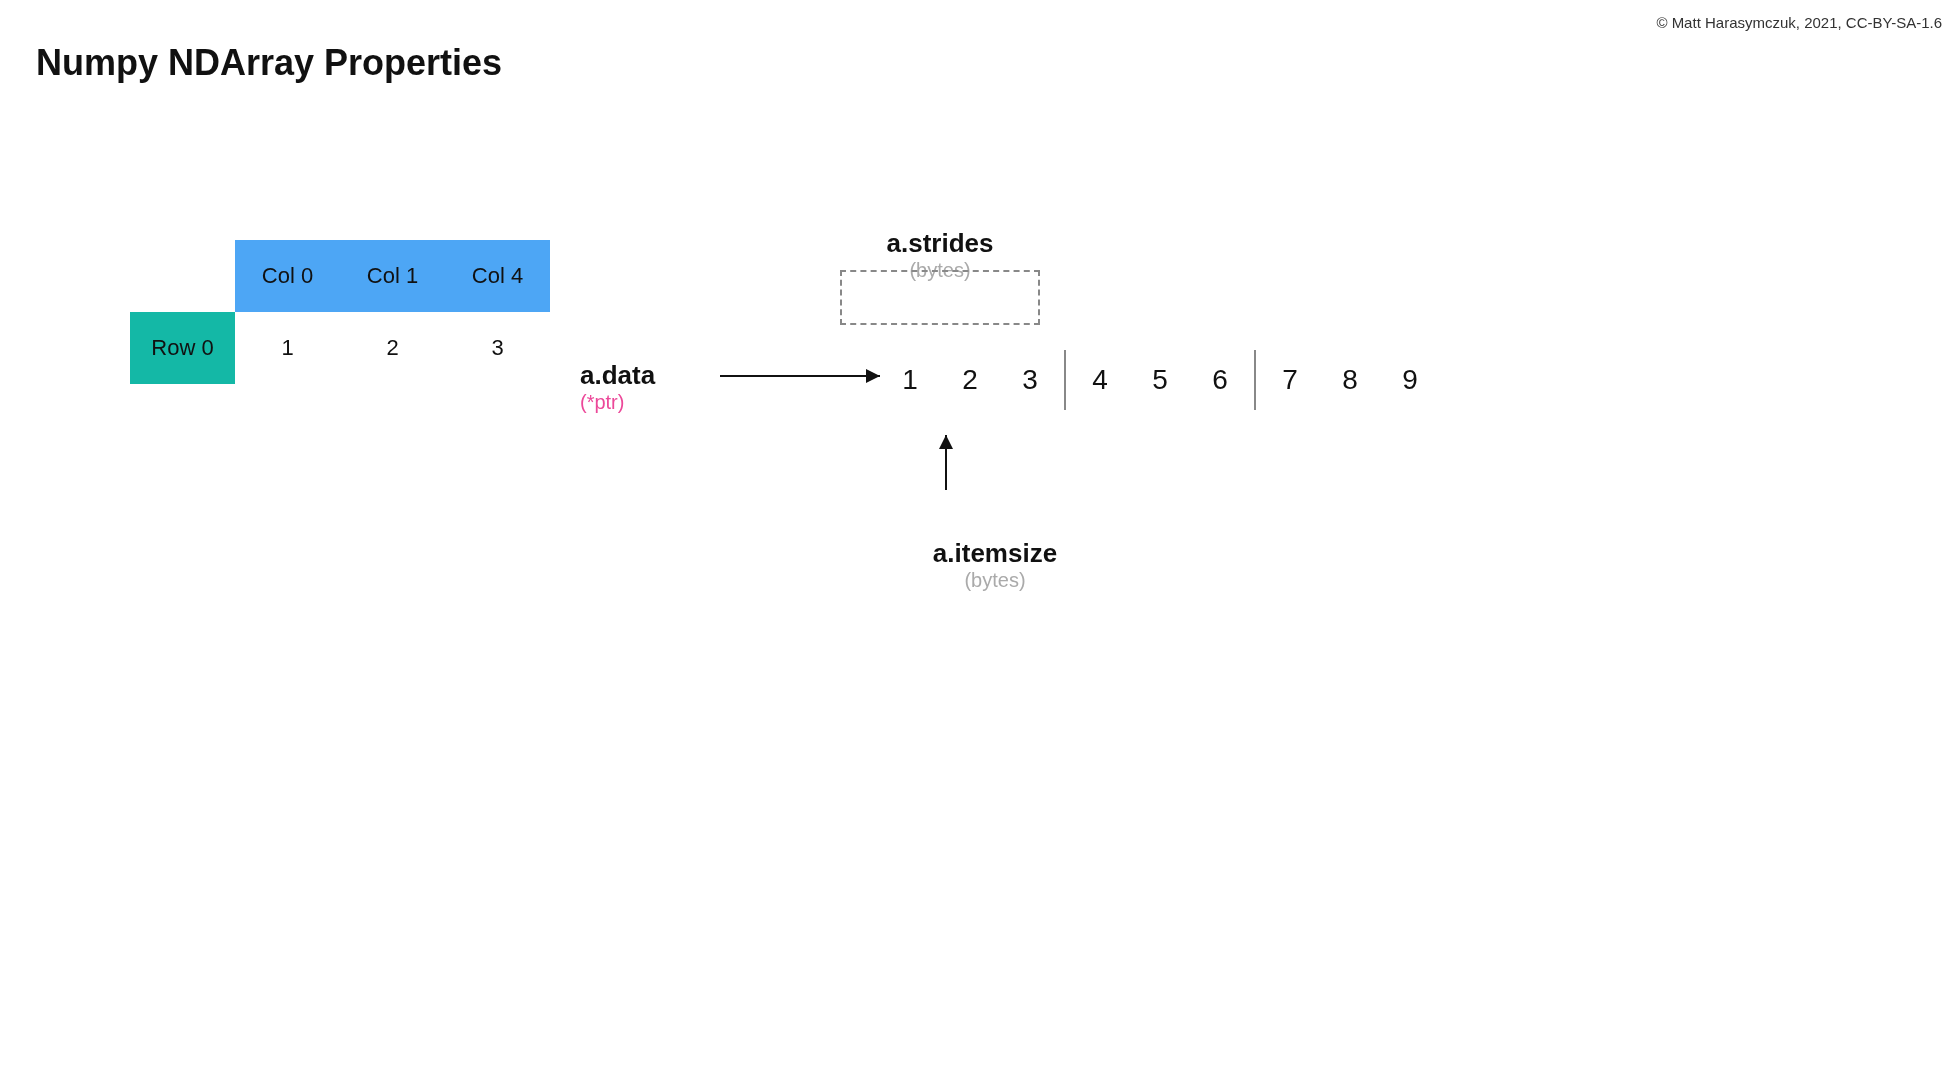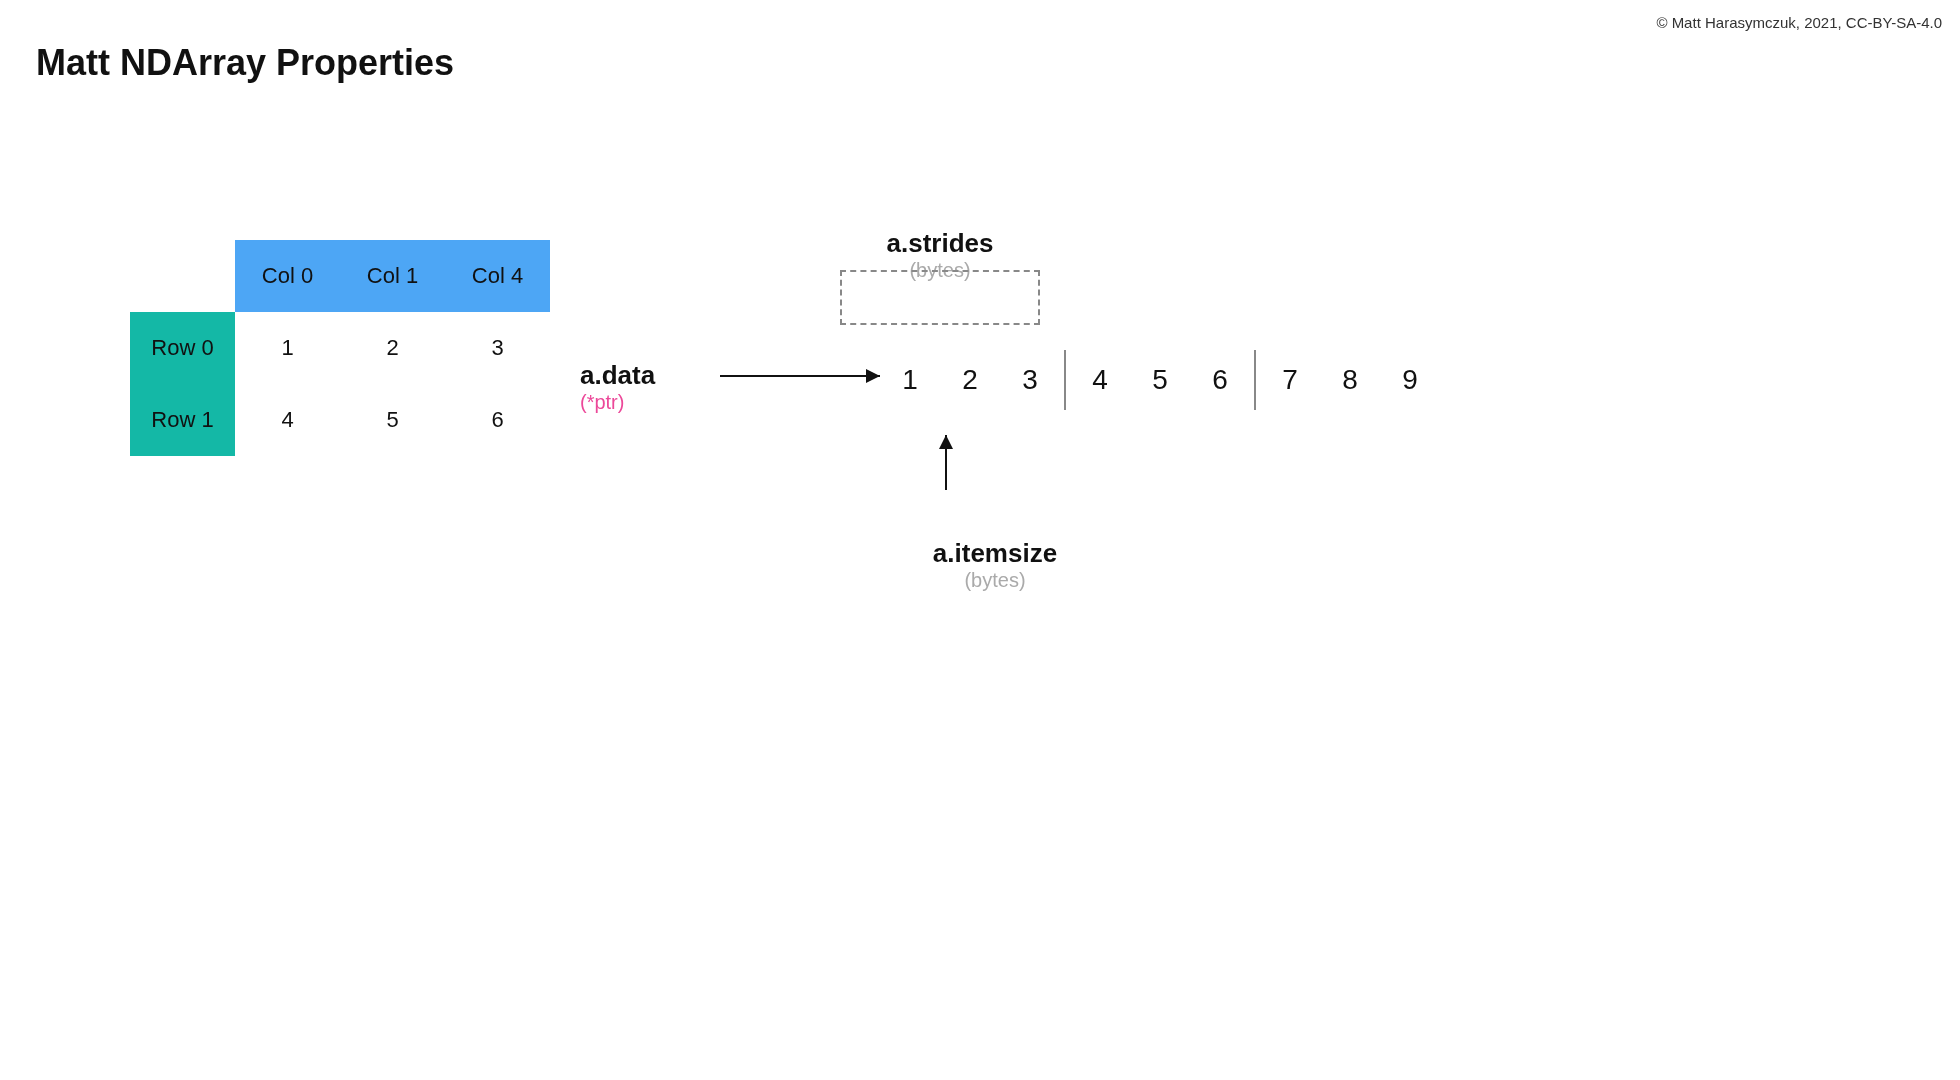--- a/index.html
+++ b/index.html
@@ -197,47 +197,41 @@
       top: 0;
       left: -6px;
       border-bottom: 14px solid #111;
       border-left: 7px solid transparent;
       border-right: 7px solid transparent;
     }
   </style>
 </head>
 <body>
 
-<div class="copyright">© Matt Harasymczuk, 2021, CC-BY-SA-4.0</div>
-
-<h1 class="page-title">Matt NDArray Properties</h1>
+<div class="copyright">© Matt Harasymczuk, 2021, CC-BY-SA-1.6</div>
+
+<h1 class="page-title">Numpy NDArray Properties</h1>
 
 <div class="matrix-container">
   <table class="matrix-table">
     <thead>
       <tr>
         <td class="corner-cell"></td>
         <th class="col-header">Col 0</th>
         <th class="col-header">Col 1</th>
         <th class="col-header">Col 4</th>
       </tr>
     </thead>
     <tbody>
       <tr>
         <td class="row-header">Row 0</td>
         <td class="data-cell">1</td>
         <td class="data-cell">2</td>
         <td class="data-cell">3</td>
       </tr>
-      <tr>
-        <td class="row-header">Row 1</td>
-        <td class="data-cell">4</td>
-        <td class="data-cell">5</td>
-        <td class="data-cell">6</td>
-      </tr>
     </tbody>
   </table>
 </div>
 
 <div class="strides-label">
   <div class="main">a.strides</div>
   <div class="sub">(bytes)</div>
 </div>
 
 <div class="dashed-box"></div>

